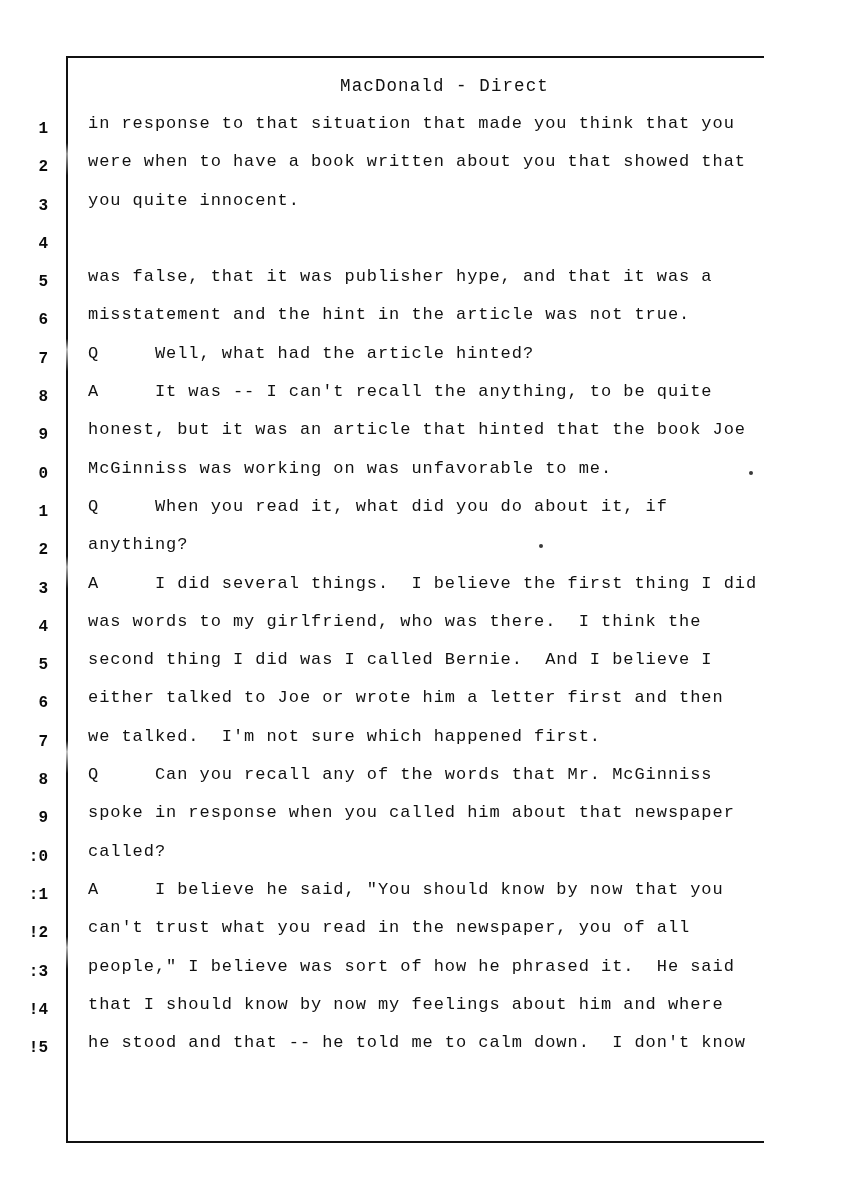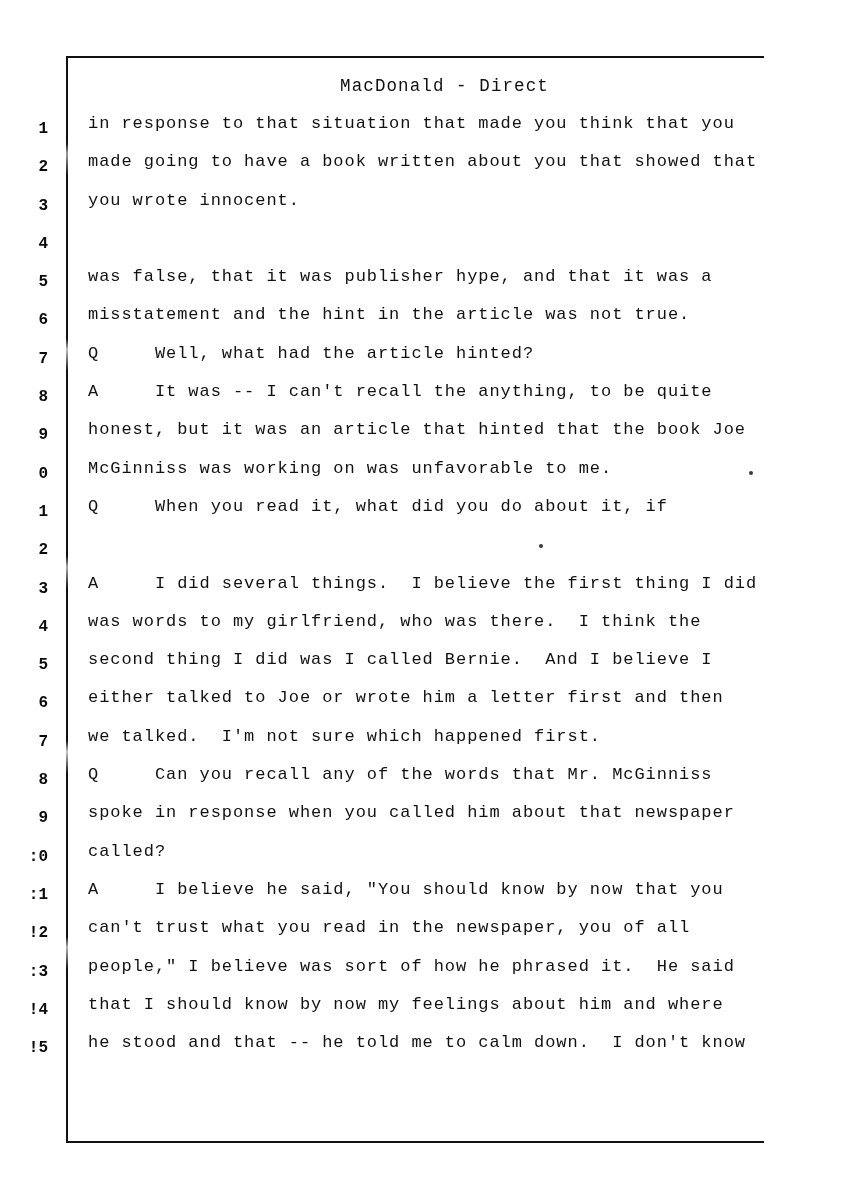--- a/index.html
+++ b/index.html
@@ -136,25 +136,25 @@
     <div id="page-number">72</div>
   </div>
 
   <div id="transcript">
       <div class="tline">
         <div class="lineno">1</div>
         <div class="ltext">in response to that situation that made you think that you</div>
       </div>
       <div class="tline">
         <div class="lineno">2</div>
-        <div class="ltext">made going to have a book written about you that showed that</div>
+        <div class="ltext">were when to have a book written about you that showed that</div>
       </div>
       <div class="tline">
         <div class="lineno">3</div>
-        <div class="ltext">you wrote innocent.</div>
+        <div class="ltext">you quite innocent.</div>
       </div>
       <div class="tline">
         <div class="lineno">4</div>
       </div>
       <div class="tline">
         <div class="lineno">5</div>
         <div class="ltext">was false, that it was publisher hype, and that it was a</div>
       </div>
       <div class="tline">
         <div class="lineno">6</div>
@@ -175,20 +175,21 @@
       <div class="tline">
         <div class="lineno">0</div>
         <div class="ltext">McGinniss was working on was unfavorable to me.</div>
       </div>
       <div class="tline">
         <div class="lineno">1</div>
         <div class="ltext">Q     When you read it, what did you do about it, if</div>
       </div>
       <div class="tline">
         <div class="lineno">2</div>
+        <div class="ltext">anything?</div>
       </div>
       <div class="tline">
         <div class="lineno">3</div>
         <div class="ltext">A     I did several things.  I believe the first thing I did</div>
       </div>
       <div class="tline">
         <div class="lineno">4</div>
         <div class="ltext">was words to my girlfriend, who was there.  I think the</div>
       </div>
       <div class="tline">

